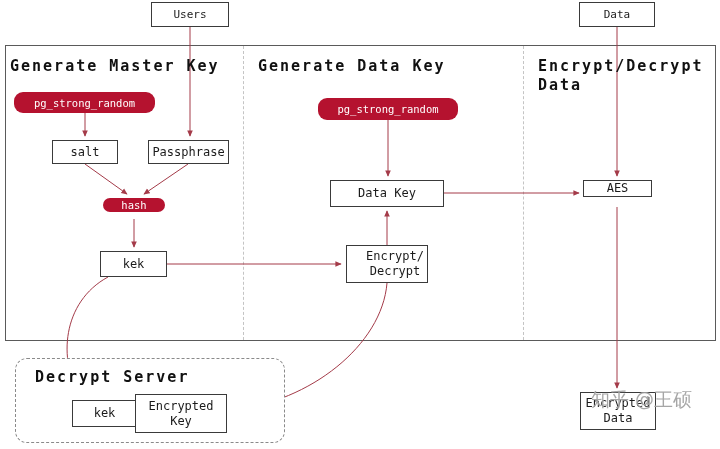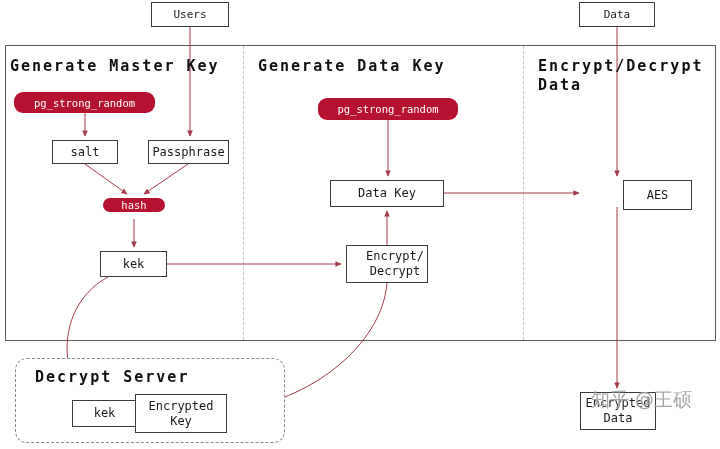--- a/index.html
+++ b/index.html
@@ -111,21 +111,21 @@
     <span>pg_strong_random</span>
   </div>
   <div class="node" style="left:330px;top:180px;width:114px;height:27px;">
     <span>Data Key</span>
   </div>
   <div class="node" style="left:346px;top:245px;width:82px;height:38px;padding-left:16px;">
     <span>Encrypt/</span>
     <span>Decrypt</span>
   </div>
 
-  <div class="node" style="left:583px;top:180px;width:69px;height:30px;margin-left:40px;">
+  <div class="node" style="left:583px;top:180px;width:69px;height:17px;">
     <span>AES</span>
   </div>
   <div class="node" style="left:580px;top:392px;width:76px;height:38px;">
     <span>Encrypted</span>
     <span>Data</span>
   </div>
 
   <div id="external-frame"></div>
   <div class="sec-title" style="left:35px;top:368px;">Decrypt Server</div>
   <div class="node" style="left:72px;top:400px;width:65px;height:27px;">

